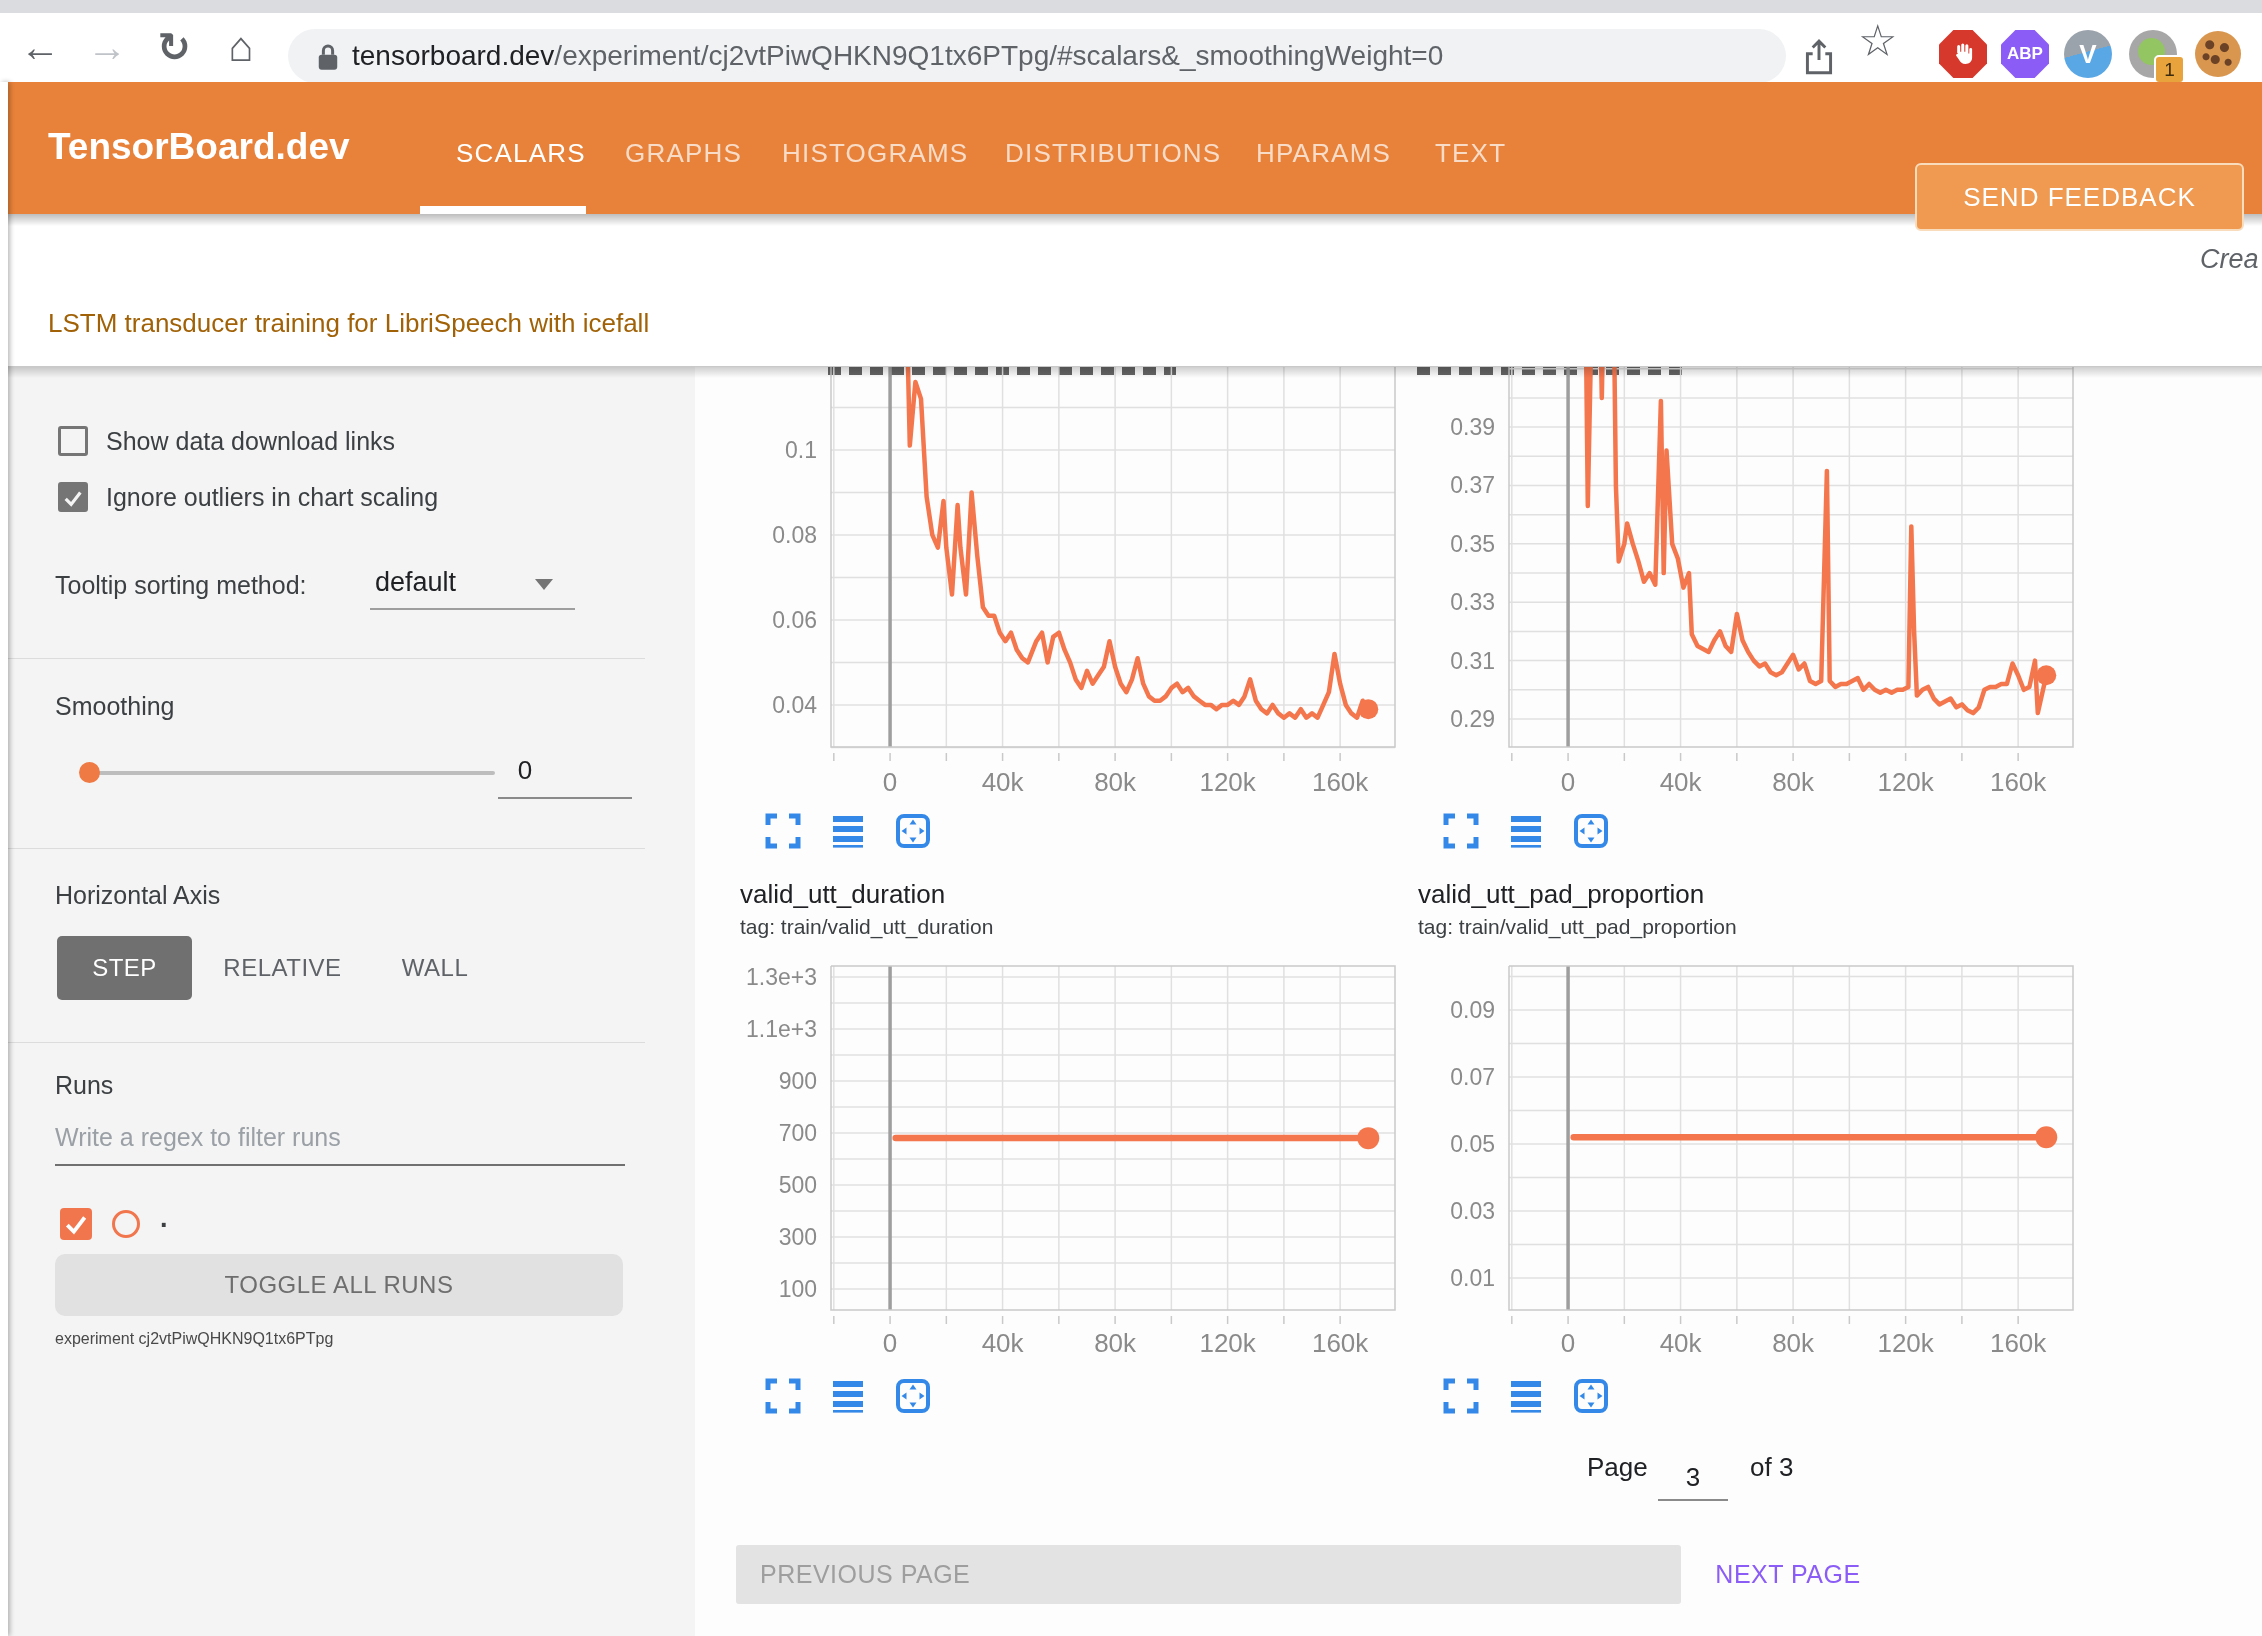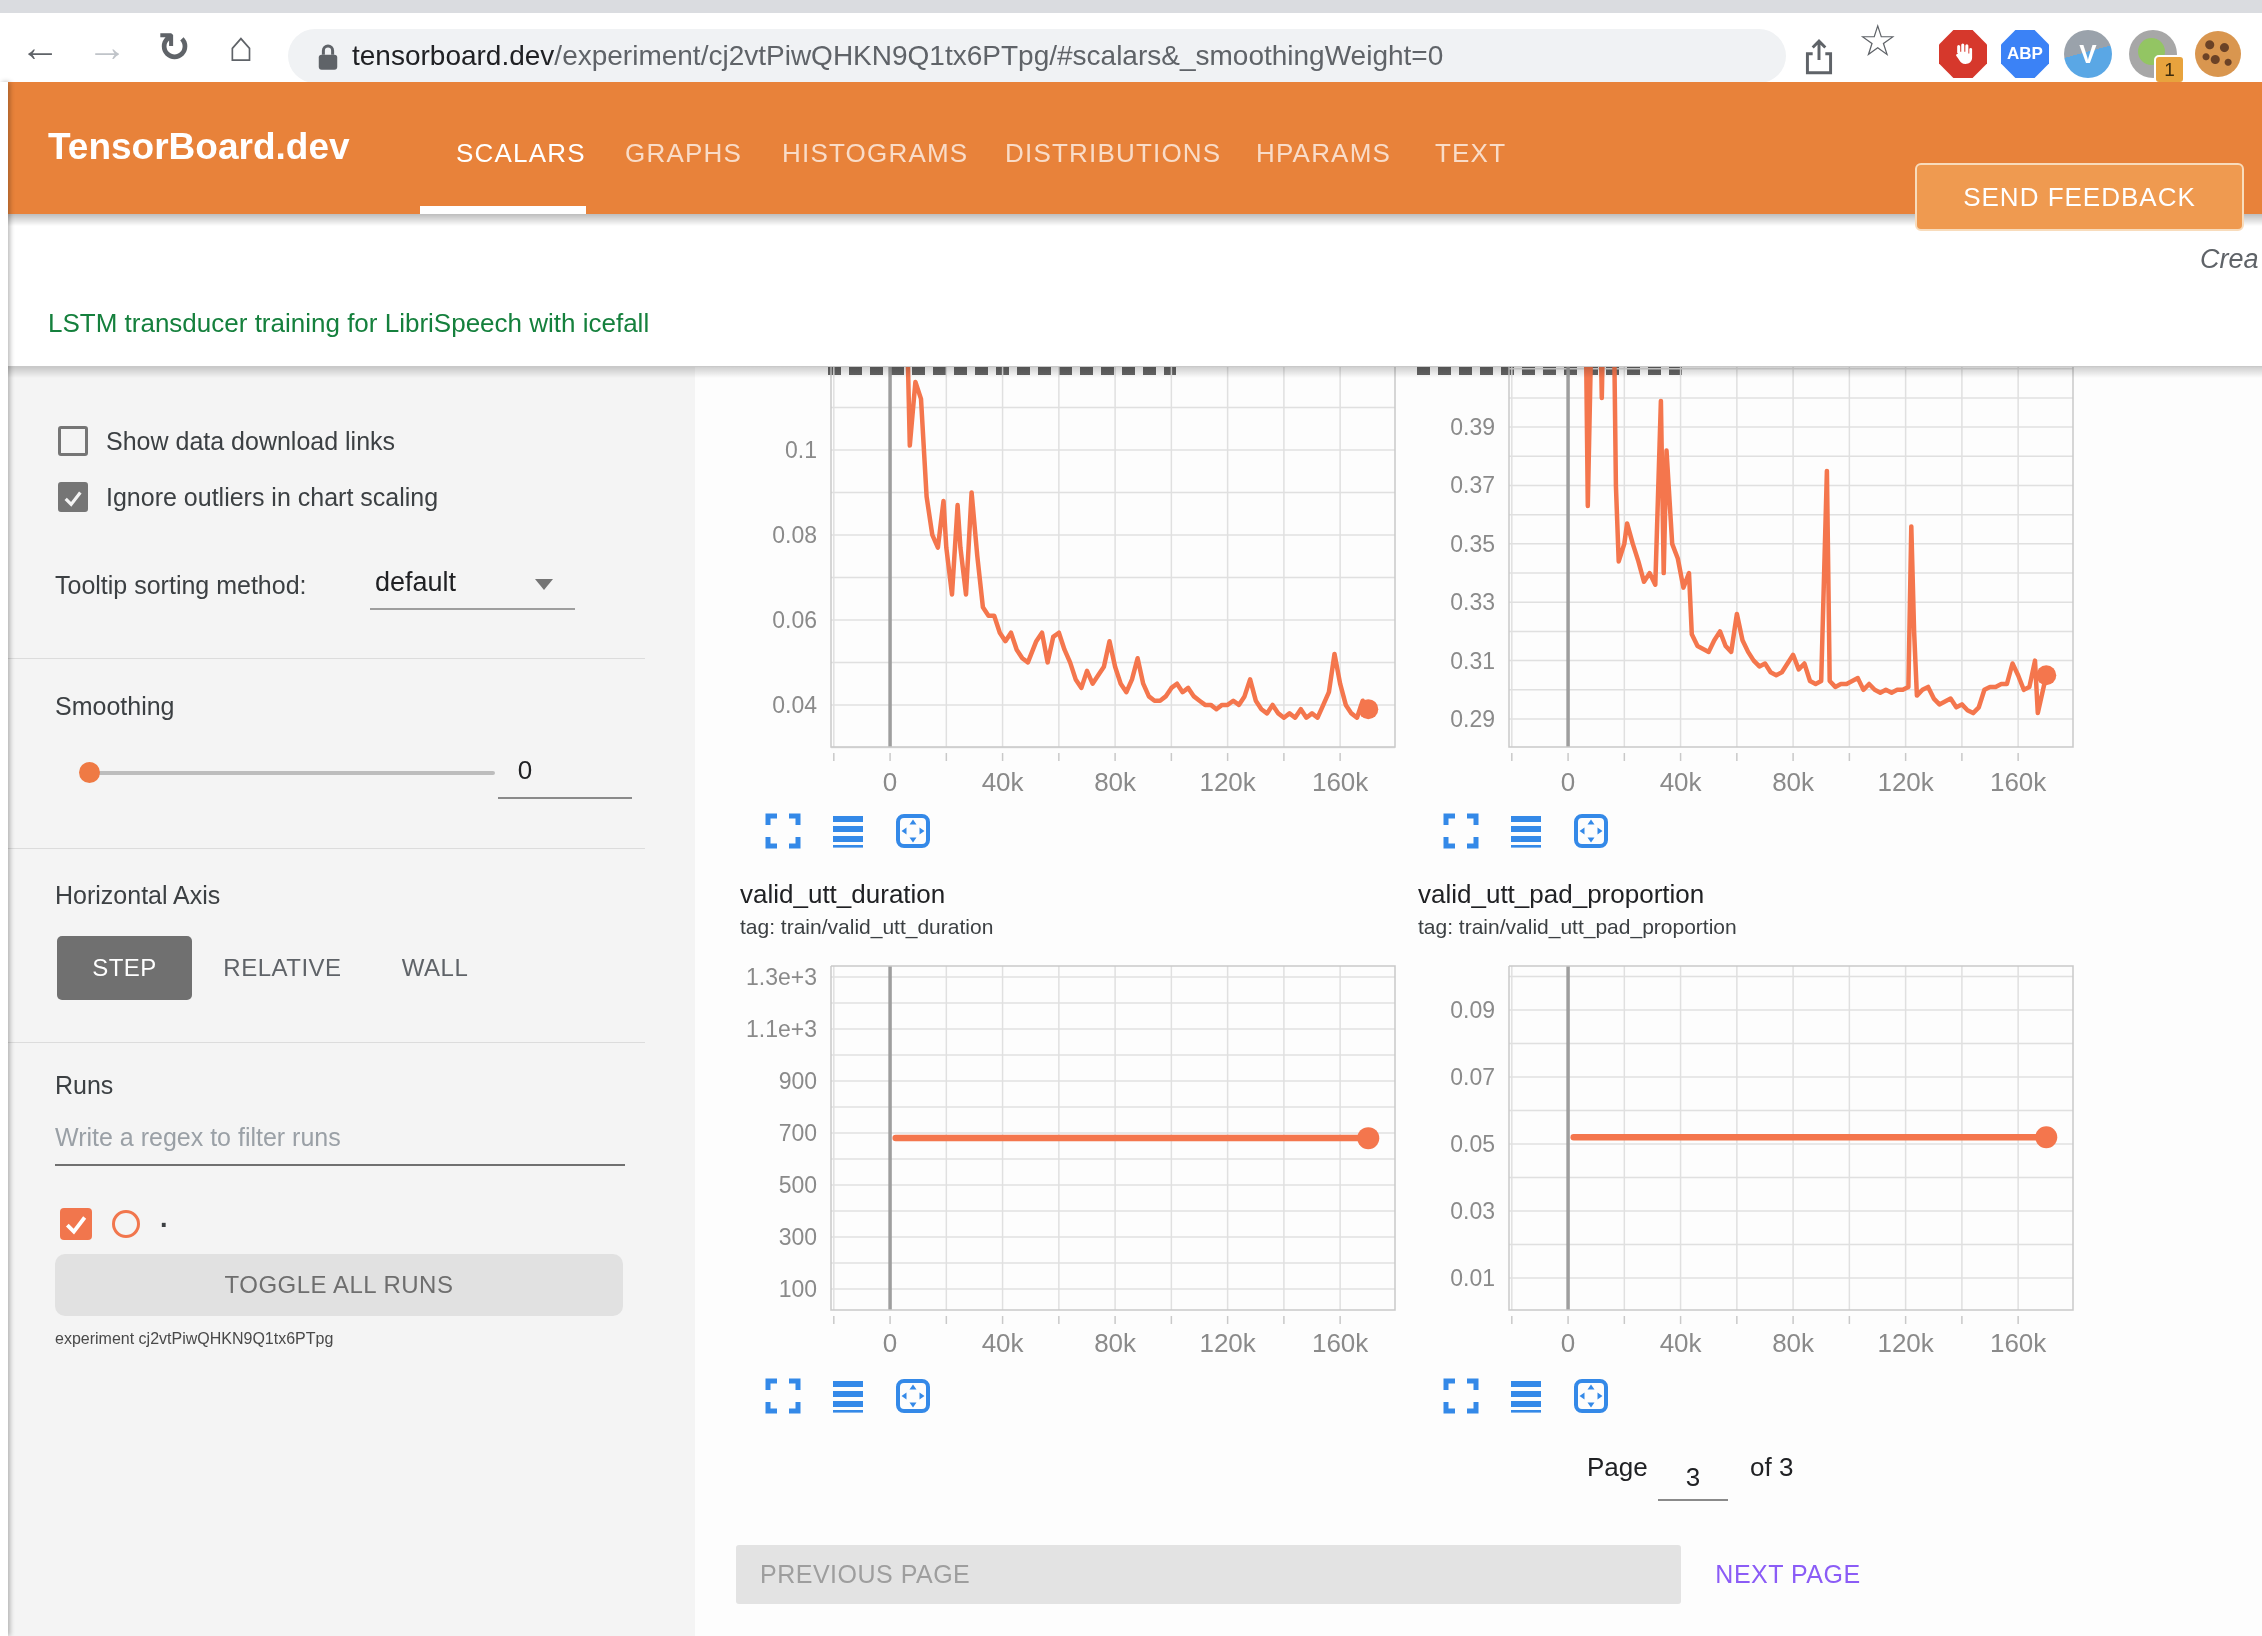--- a/index.html
+++ b/index.html
@@ -12,21 +12,21 @@
   #toolbar{left:0;top:13px;width:2262px;height:69px;background:#ffffff;}
   .navglyph{font-size:40px;font-weight:bold;color:#5f6368;line-height:44px;text-align:center;width:44px;height:44px;top:12px;}
   #fwd-glyph{color:#c0c4c9;}
   #addressbar{left:288px;top:16px;width:1498px;height:54px;border-radius:27px;background:#f0f2f4;}
   #urltext{left:352px;top:16px;height:54px;line-height:54px;font-size:28px;white-space:nowrap;}
   #urltext .domain{color:#202124;}
   #urltext .path{color:#5f6368;}
   .extouter{top:17px;width:48px;height:48px;}
   .octagon{width:48px;height:48px;clip-path:polygon(30% 0,70% 0,100% 30%,100% 70%,70% 100%,30% 100%,0 70%,0 30%);
     display:flex;align-items:center;justify-content:center;}
-  .abp{background:#3b82f6;color:#fff;font-size:17px;font-weight:bold;letter-spacing:0;}
+  .abp{background:#8b5cf6;color:#fff;font-size:17px;font-weight:bold;letter-spacing:0;}
   .adb{background:#d6382c;}
   .vicon{width:48px;height:48px;border-radius:50%;background:linear-gradient(165deg,#9aa2ab 0 46%,#5aa7e5 46% 100%);
     color:#fff;font-weight:bold;font-size:26px;display:flex;align-items:center;justify-content:center;}
   .profile{width:48px;height:48px;border-radius:50%;background:#a7a7a7;position:relative;}
   .profile .inner{position:absolute;left:9px;top:8px;width:27px;height:27px;border-radius:50%;background:#93c563;}
   .badge{position:absolute;right:-8px;bottom:-6px;width:27px;height:25px;background:#e8a33d;border-radius:5px;
     color:#3c2c0e;font-size:19px;display:flex;align-items:center;justify-content:center;border:2px solid #fff;}
   .cookie{width:46px;height:46px;border-radius:50%;background:
     radial-gradient(circle at 32% 30%,#6b4226 0 4px,transparent 5px),
     radial-gradient(circle at 64% 36%,#6b4226 0 4px,transparent 5px),
@@ -155,21 +155,21 @@
     <div class="abs navtab" style="left:997px;">DISTRIBUTIONS</div>
     <div class="abs navtab" style="left:1248px;">HPARAMS</div>
     <div class="abs navtab" style="left:1427px;">TEXT</div>
     <div class="abs" id="tab-underline"></div>
     <div class="abs" id="feedback">SEND FEEDBACK</div>
   </div>
   <div class="abs" id="header-shadow"></div>
 
   <div class="abs" id="titleband">
     <div class="abs" id="crea" style="position:absolute;left:2192px;top:30px;">Crea</div>
-    <div style="position:absolute;left:40px;top:94px;font-size:26px;color:#15803d;">LSTM transducer training for LibriSpeech with icefall</div>
+    <div style="position:absolute;left:40px;top:94px;font-size:26px;color:#a16207;">LSTM transducer training for LibriSpeech with icefall</div>
   </div>
   <div class="abs" id="band-divider"></div>
   <div class="abs" id="band-shadow"></div>
 
   <div class="abs" id="sidebar">
     <div class="sb cbx" style="left:50px;top:59px;"></div>
     <div class="sb sblabel" style="left:98px;top:60px;">Show data download links</div>
 
     <div class="sb cbx checked" style="left:50px;top:115px;">
       <svg width="22" height="22" viewBox="0 0 24 24">

